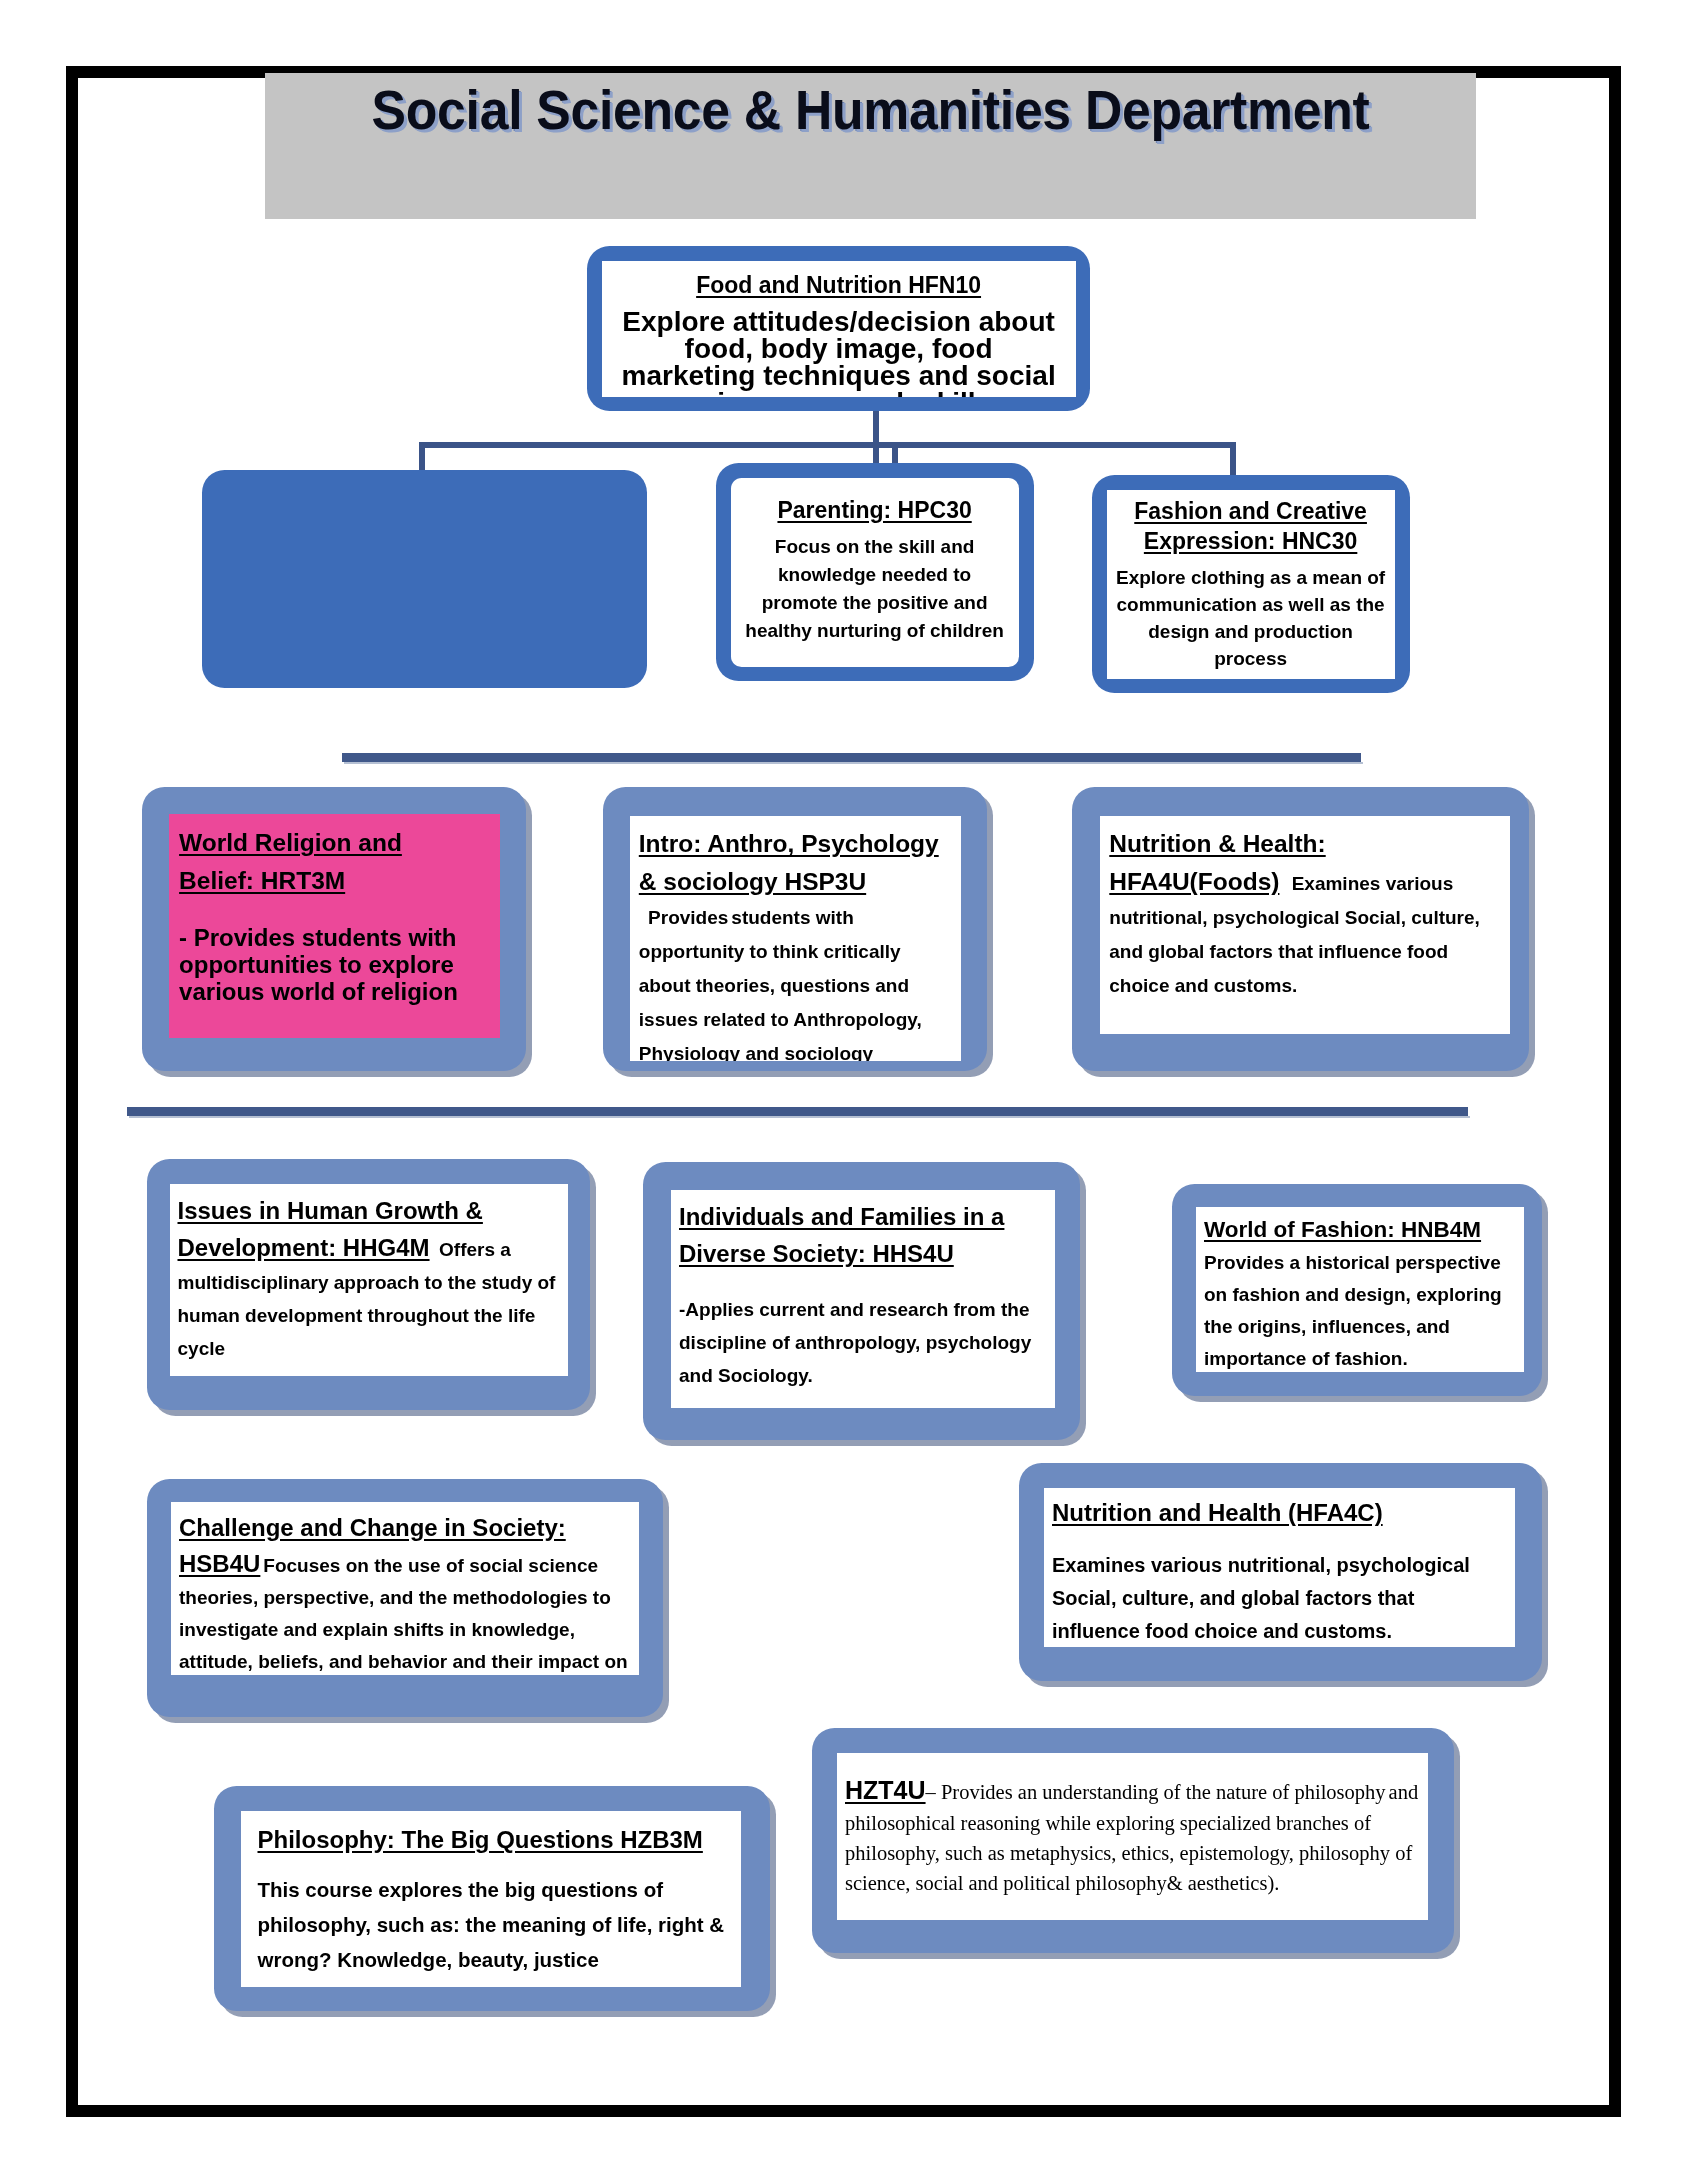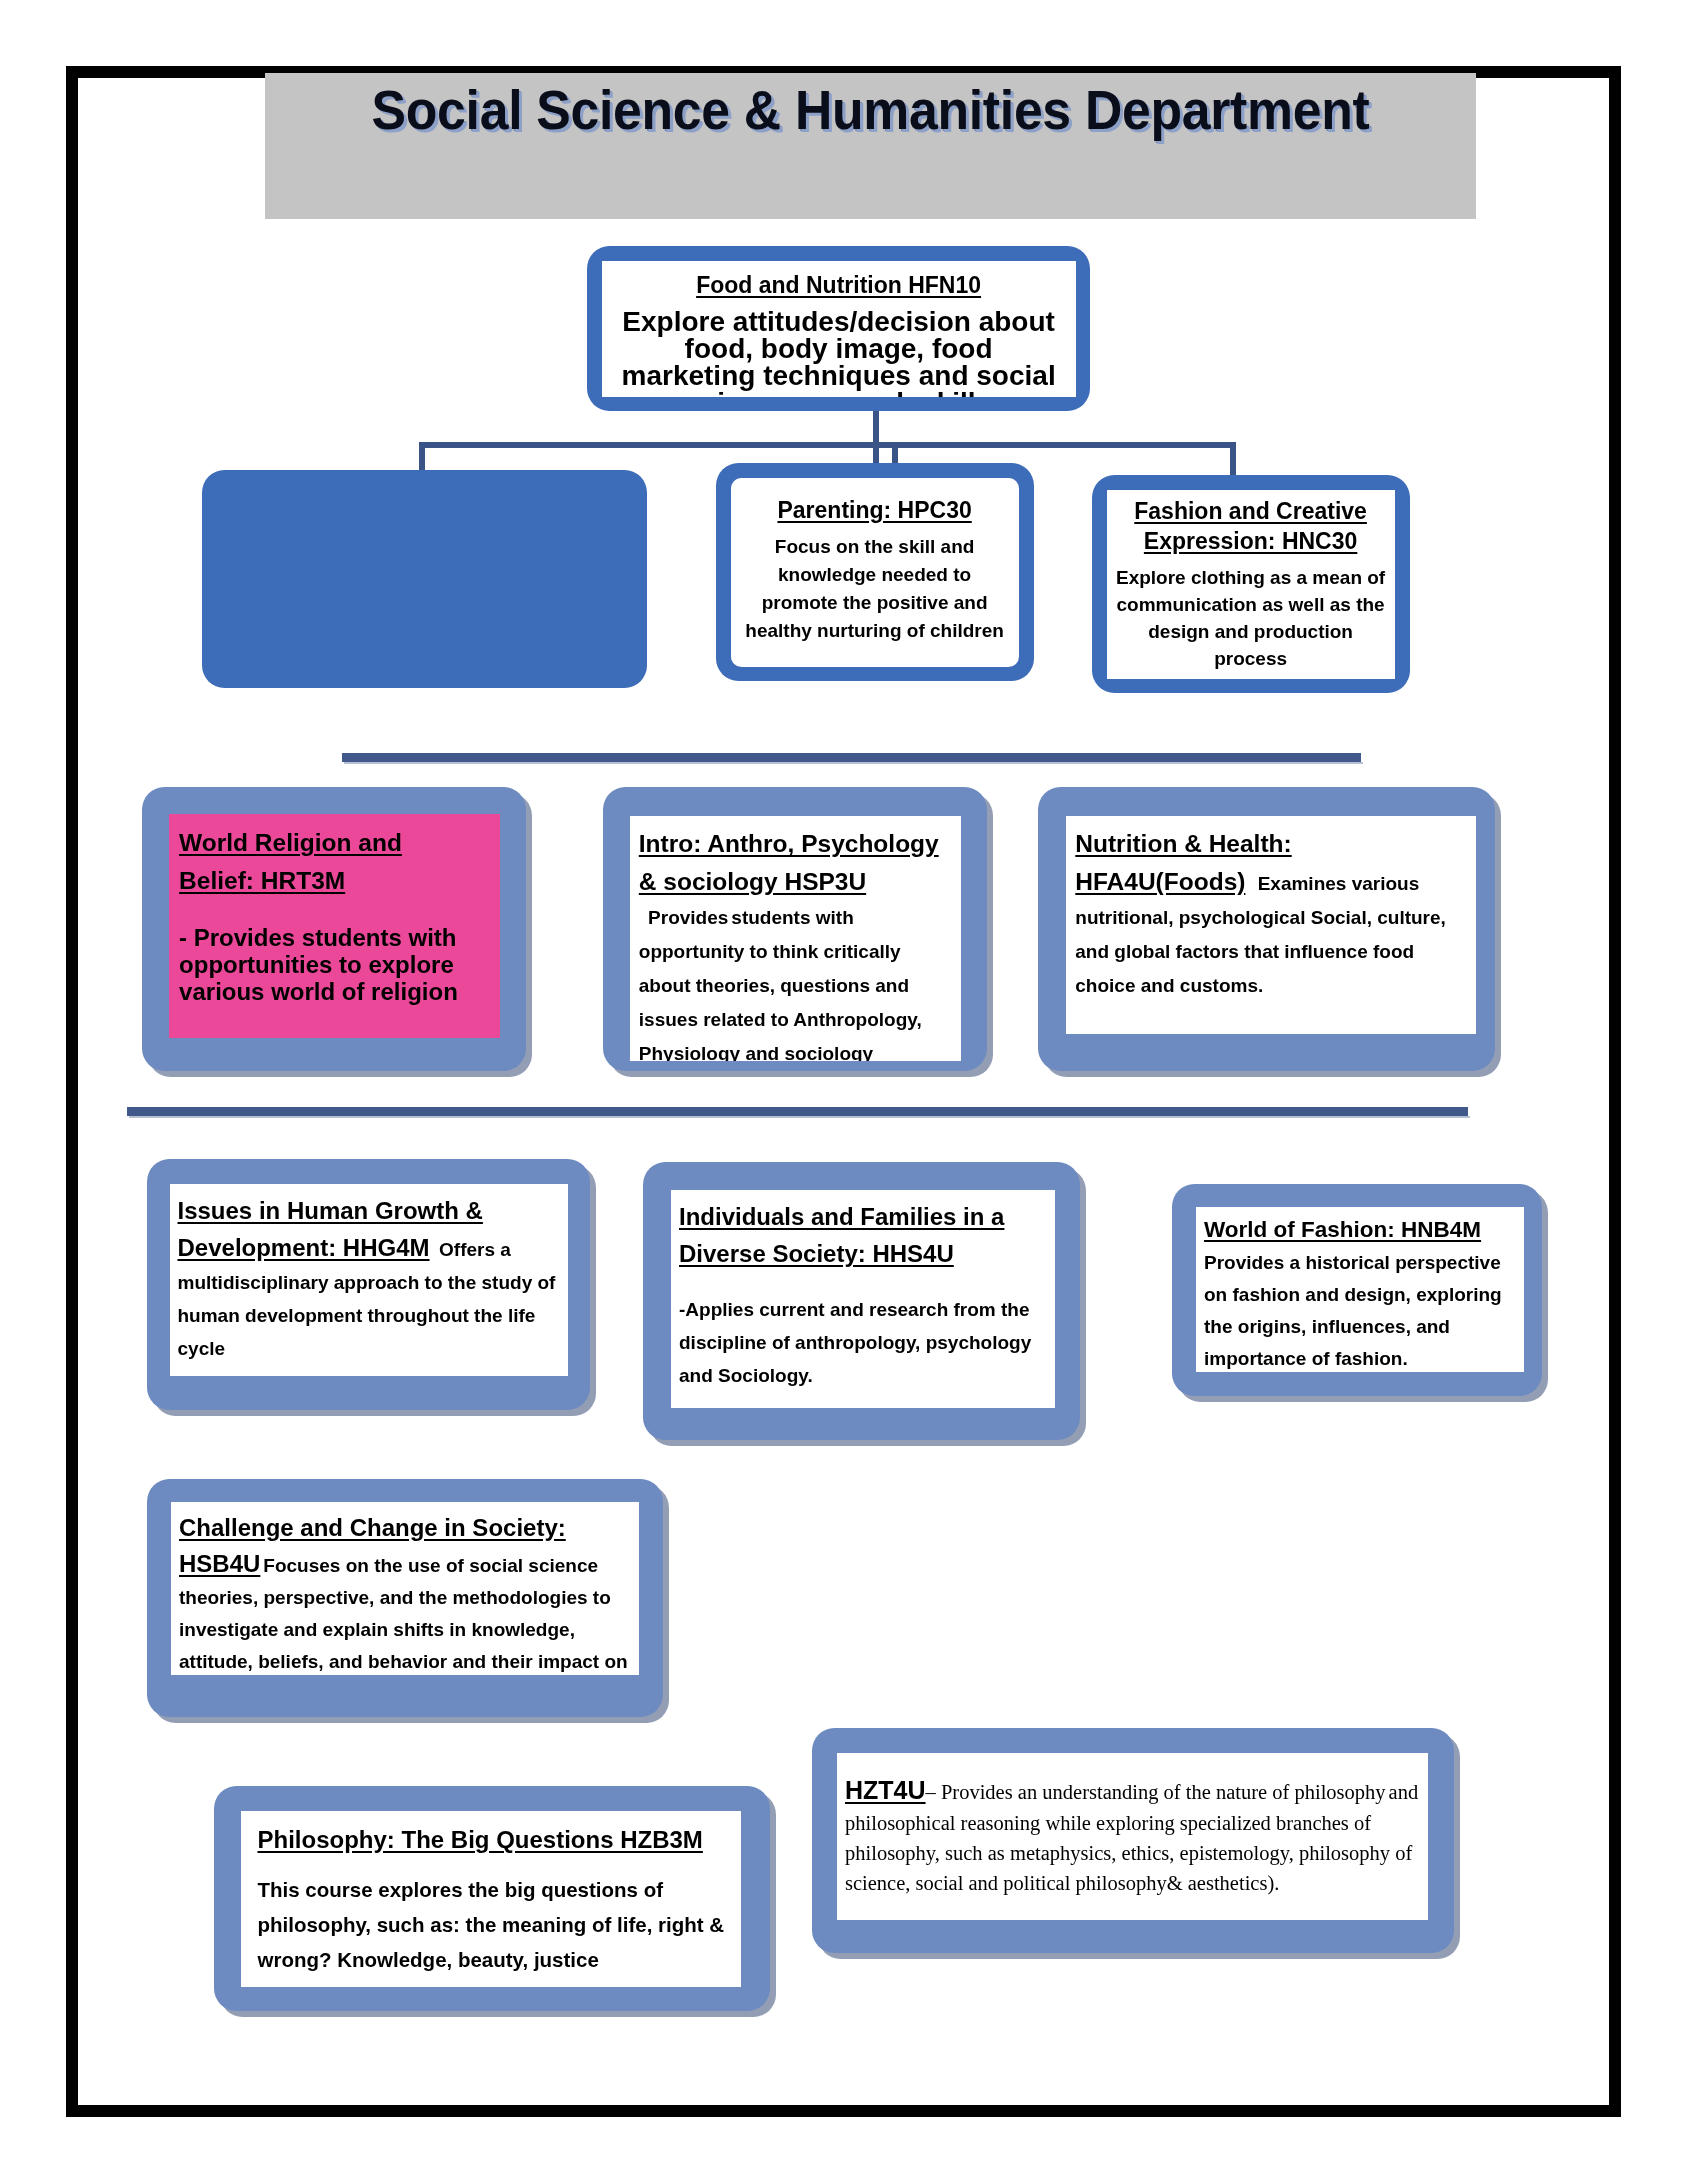--- a/index.html
+++ b/index.html
@@ -134,21 +134,21 @@
     <div class="inner" style="left:26.5px;top:29px;width:331px;height:245px;">
       <div style="margin:9.3px 9.3px 0 9.3px;">
         <span class="txt hd" style="font-size:24.5px;line-height:38px;display:inline-block;">Intro: Anthro, Psychology</span><br>
         <span class="txt hd" style="font-size:24.5px;line-height:38px;display:inline-block;">&amp; sociology HSP3U</span>
         <span class="txt lite" style="font-size:19px;line-height:34px;margin-left:9.3px;">Provides</span>
         <span class="txt" style="font-size:19px;line-height:34px;">students with opportunity to think critically about theories, questions and issues related to Anthropology, Physiology and sociology anthropology.</span>
       </div>
     </div>
   </div>
 
-  <div class="card light" style="left:1038px;top:787px;width:457px;height:284px;">
+  <div class="card light" style="left:1072px;top:787px;width:457px;height:284px;">
     <div class="shell"></div>
     <div class="inner" style="left:28px;top:29px;width:410px;height:218px;">
       <div style="margin:9.3px 9.3px 0 9.3px;">
         <span class="txt hd" style="font-size:24.5px;line-height:38px;display:inline-block;">Nutrition &amp; Health:</span><br>
         <span class="txt hd" style="font-size:24.5px;line-height:38px;display:inline-block;">HFA4U(Foods)</span>
         <span class="txt" style="font-size:19px;line-height:34px;margin-left:9.3px;">Examines various</span>
         <span class="txt" style="font-size:19px;line-height:34px;">nutritional, psychological Social, culture, and global factors that influence food choice and customs.</span>
       </div>
     </div>
   </div>
@@ -187,20 +187,27 @@
     <div class="inner" style="left:24px;top:22.5px;width:468px;height:173px;">
       <div style="margin:8px 8px 0 8px;">
         <span class="txt hd" style="font-size:24px;line-height:36px;display:inline-block;">Challenge and Change in Society:</span><br>
         <span class="txt hd" style="font-size:24px;line-height:36px;display:inline-block;">HSB4U </span>
         <span class="txt lite" style="font-size:19px;line-height:32px;">Focuses on the use of social science</span>
         <span class="txt" style="font-size:19px;line-height:32px;">theories, perspective, and the methodologies to investigate and explain shifts in knowledge, attitude, beliefs, and behavior and their impact on society.</span>
       </div>
     </div>
   </div>
 
+  <div class="card light" style="left:1019px;top:1463px;width:523px;height:218px;">
+    <div class="shell"></div>
+    <div class="inner" style="left:25px;top:25px;width:471px;height:159px;">
+      <div class="txt hd" style="font-size:24px;line-height:34px;margin:8px 0 0 8px;display:inline-block;">Nutrition and Health  (HFA4C)</div>
+      <div class="txt" style="font-size:20px;line-height:33px;margin:18.5px 9.3px 0 8px;">Examines various nutritional, psychological Social, culture, and global factors that influence food choice and customs.</div>
+    </div>
+  </div>
 
   <div class="card light" style="left:812px;top:1728px;width:642px;height:225px;">
     <div class="shell"></div>
     <div class="inner" style="left:25px;top:25px;width:591px;height:167px;">
       <div style="margin:6.6px 8px 0 8px;">
         <br>
         <span class="txt hd" style="font-size:25px;line-height:36px;display:inline-block;">HZT4U</span><span class="serif" style="font-size:20.5px;line-height:30px;color:#000;">– Provides an understanding of the nature of philosophy</span>
         <span class="serif" style="font-size:20.5px;line-height:30px;color:#000;">and philosophical reasoning  while exploring specialized branches of philosophy, such as metaphysics, ethics, epistemology, philosophy of science, social and political philosophy&amp; aesthetics).</span>
       </div>
     </div>

